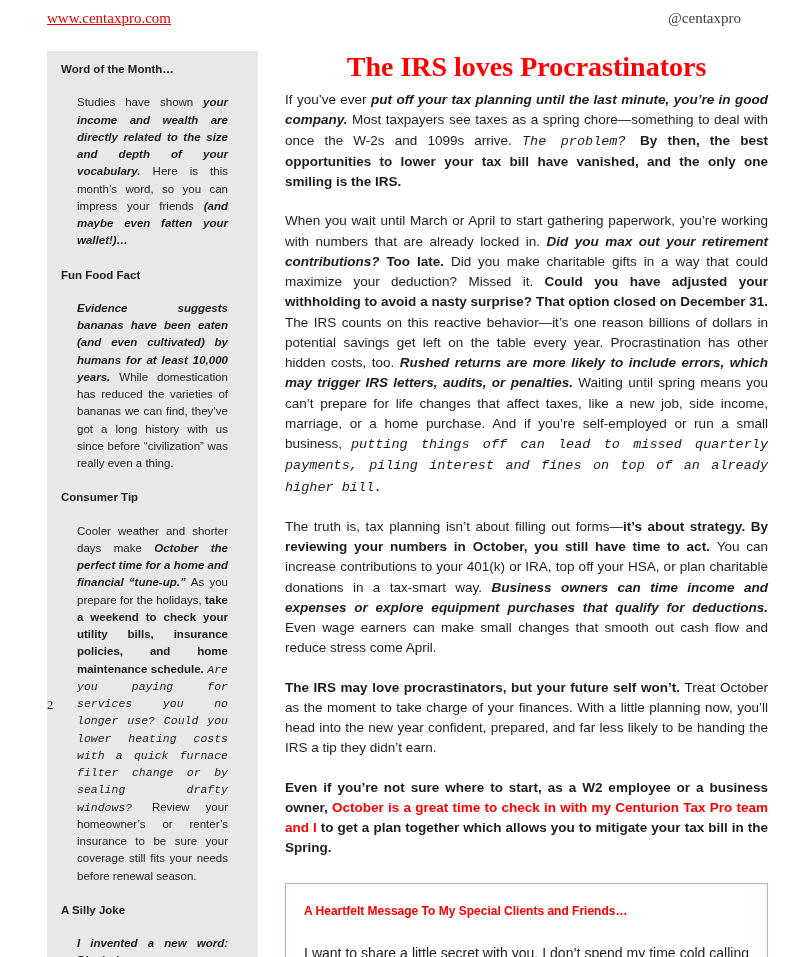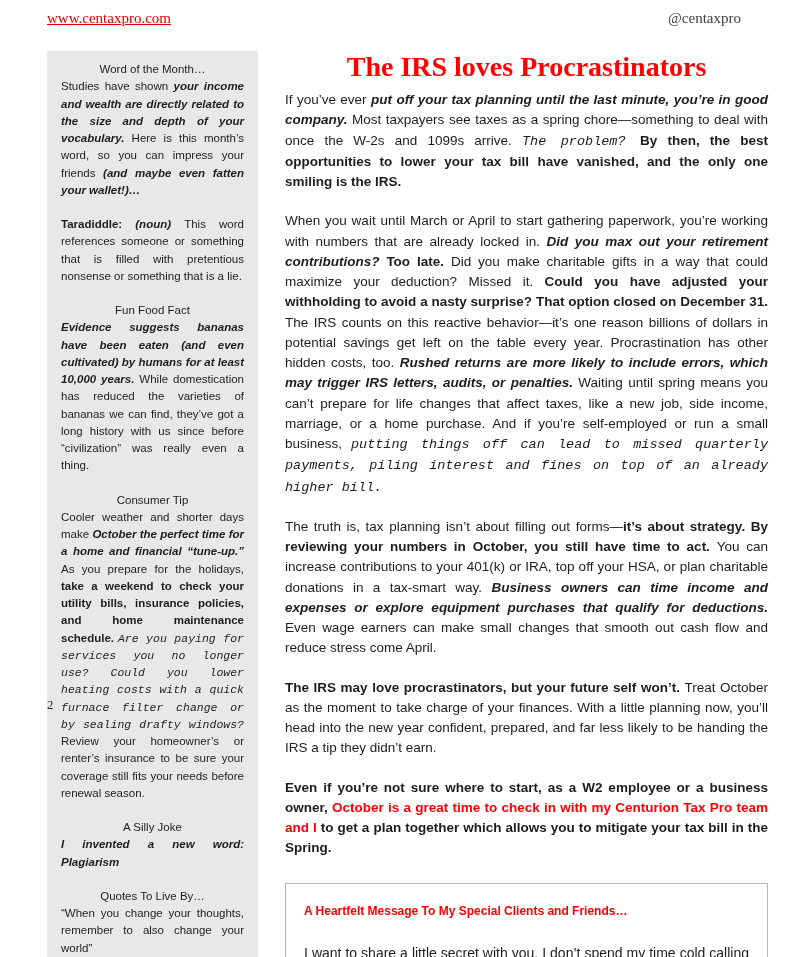--- a/index.html
+++ b/index.html
@@ -18,22 +18,22 @@
     padding:10px 44px 0 47px;font-family:"Liberation Serif", serif;font-size:15px;
   }
   .site-link{color:var(--link-red);text-decoration:underline;cursor:pointer;}
   .handle{color:#404040;}
   .content{display:flex;gap:27px;padding:0 17px 0 47px;margin-top:24px;}
   .sidebar{
     width:211px;min-height:868px;background:var(--sidebar-bg);
     padding:10px 14px 20px 14px;font-size:11.5px;line-height:1.5;text-align:justify;
   }
   .side-section{margin-bottom:17px;}
-  .side-heading{font-weight:normal;text-align:center;}
-  .side-para{margin:0;}
+  .side-heading{font-weight:bold;text-align:left;}
+  .side-para{margin:16px;}
   .side-para.right{text-align:right;}
   .side-para.gap{margin-bottom:17px;}
   .main{width:483px;}
   .article-title{
     font-family:"Liberation Serif", serif;font-weight:bold;font-size:28px;
     color:var(--red);text-align:center;margin:0 0 7px 0;line-height:1.15;
   }
   .article-para{font-size:13.5px;line-height:1.5;text-align:justify;margin:0 0 19px 0;}
   .run-r{}
   .run-b{font-weight:bold;}
@@ -61,23 +61,20 @@
     <span class="handle">@centaxpro</span>
   </header>
 
   <div class="content">
 
     <aside class="sidebar">
       <div>
           <div class="side-section">
             <div class="side-heading">Word of the Month…</div>
             <p class="side-para"><span class="run-r">Studies have shown </span><span class="run-bi">your income and wealth are directly related to the size and depth of your vocabulary.</span><span class="run-r"> Here is this month’s word, so you can impress your friends </span><span class="run-bi">(and maybe even fatten your wallet!)…</span></p>
-          </div>
-          <div class="side-section">
-            <p class="side-para"><span class="run-b">Taradiddle: </span><span class="run-bi">(noun) </span><span class="run-r">This word references someone or something that is filled with pretentious nonsense or something that is a lie.</span></p>
           </div>
           <div class="side-section">
             <div class="side-heading">Fun Food Fact</div>
             <p class="side-para"><span class="run-bi">Evidence suggests bananas have been eaten (and even cultivated) by humans for at least 10,000 years. </span><span class="run-r">While domestication has reduced the varieties of bananas we can find, they’ve got a long history with us since before “civilization” was really even a thing.</span></p>
           </div>
           <div class="side-section">
             <div class="side-heading">Consumer Tip</div>
             <p class="side-para"><span class="run-r">Cooler weather and shorter days make </span><span class="run-bi">October the perfect time for a home and financial “tune-up.” </span><span class="run-r">As you prepare for the holidays, </span><span class="run-b">take a weekend to check your utility bills, insurance policies, and home maintenance schedule. </span><span class="run-i">Are you paying for services you no longer use? Could you lower heating costs with a quick furnace filter change or by sealing drafty windows? </span><span class="run-r">Review your homeowner’s or renter’s insurance to be sure your coverage still fits your needs before renewal season.</span></p>
           </div>
           <div class="side-section">

